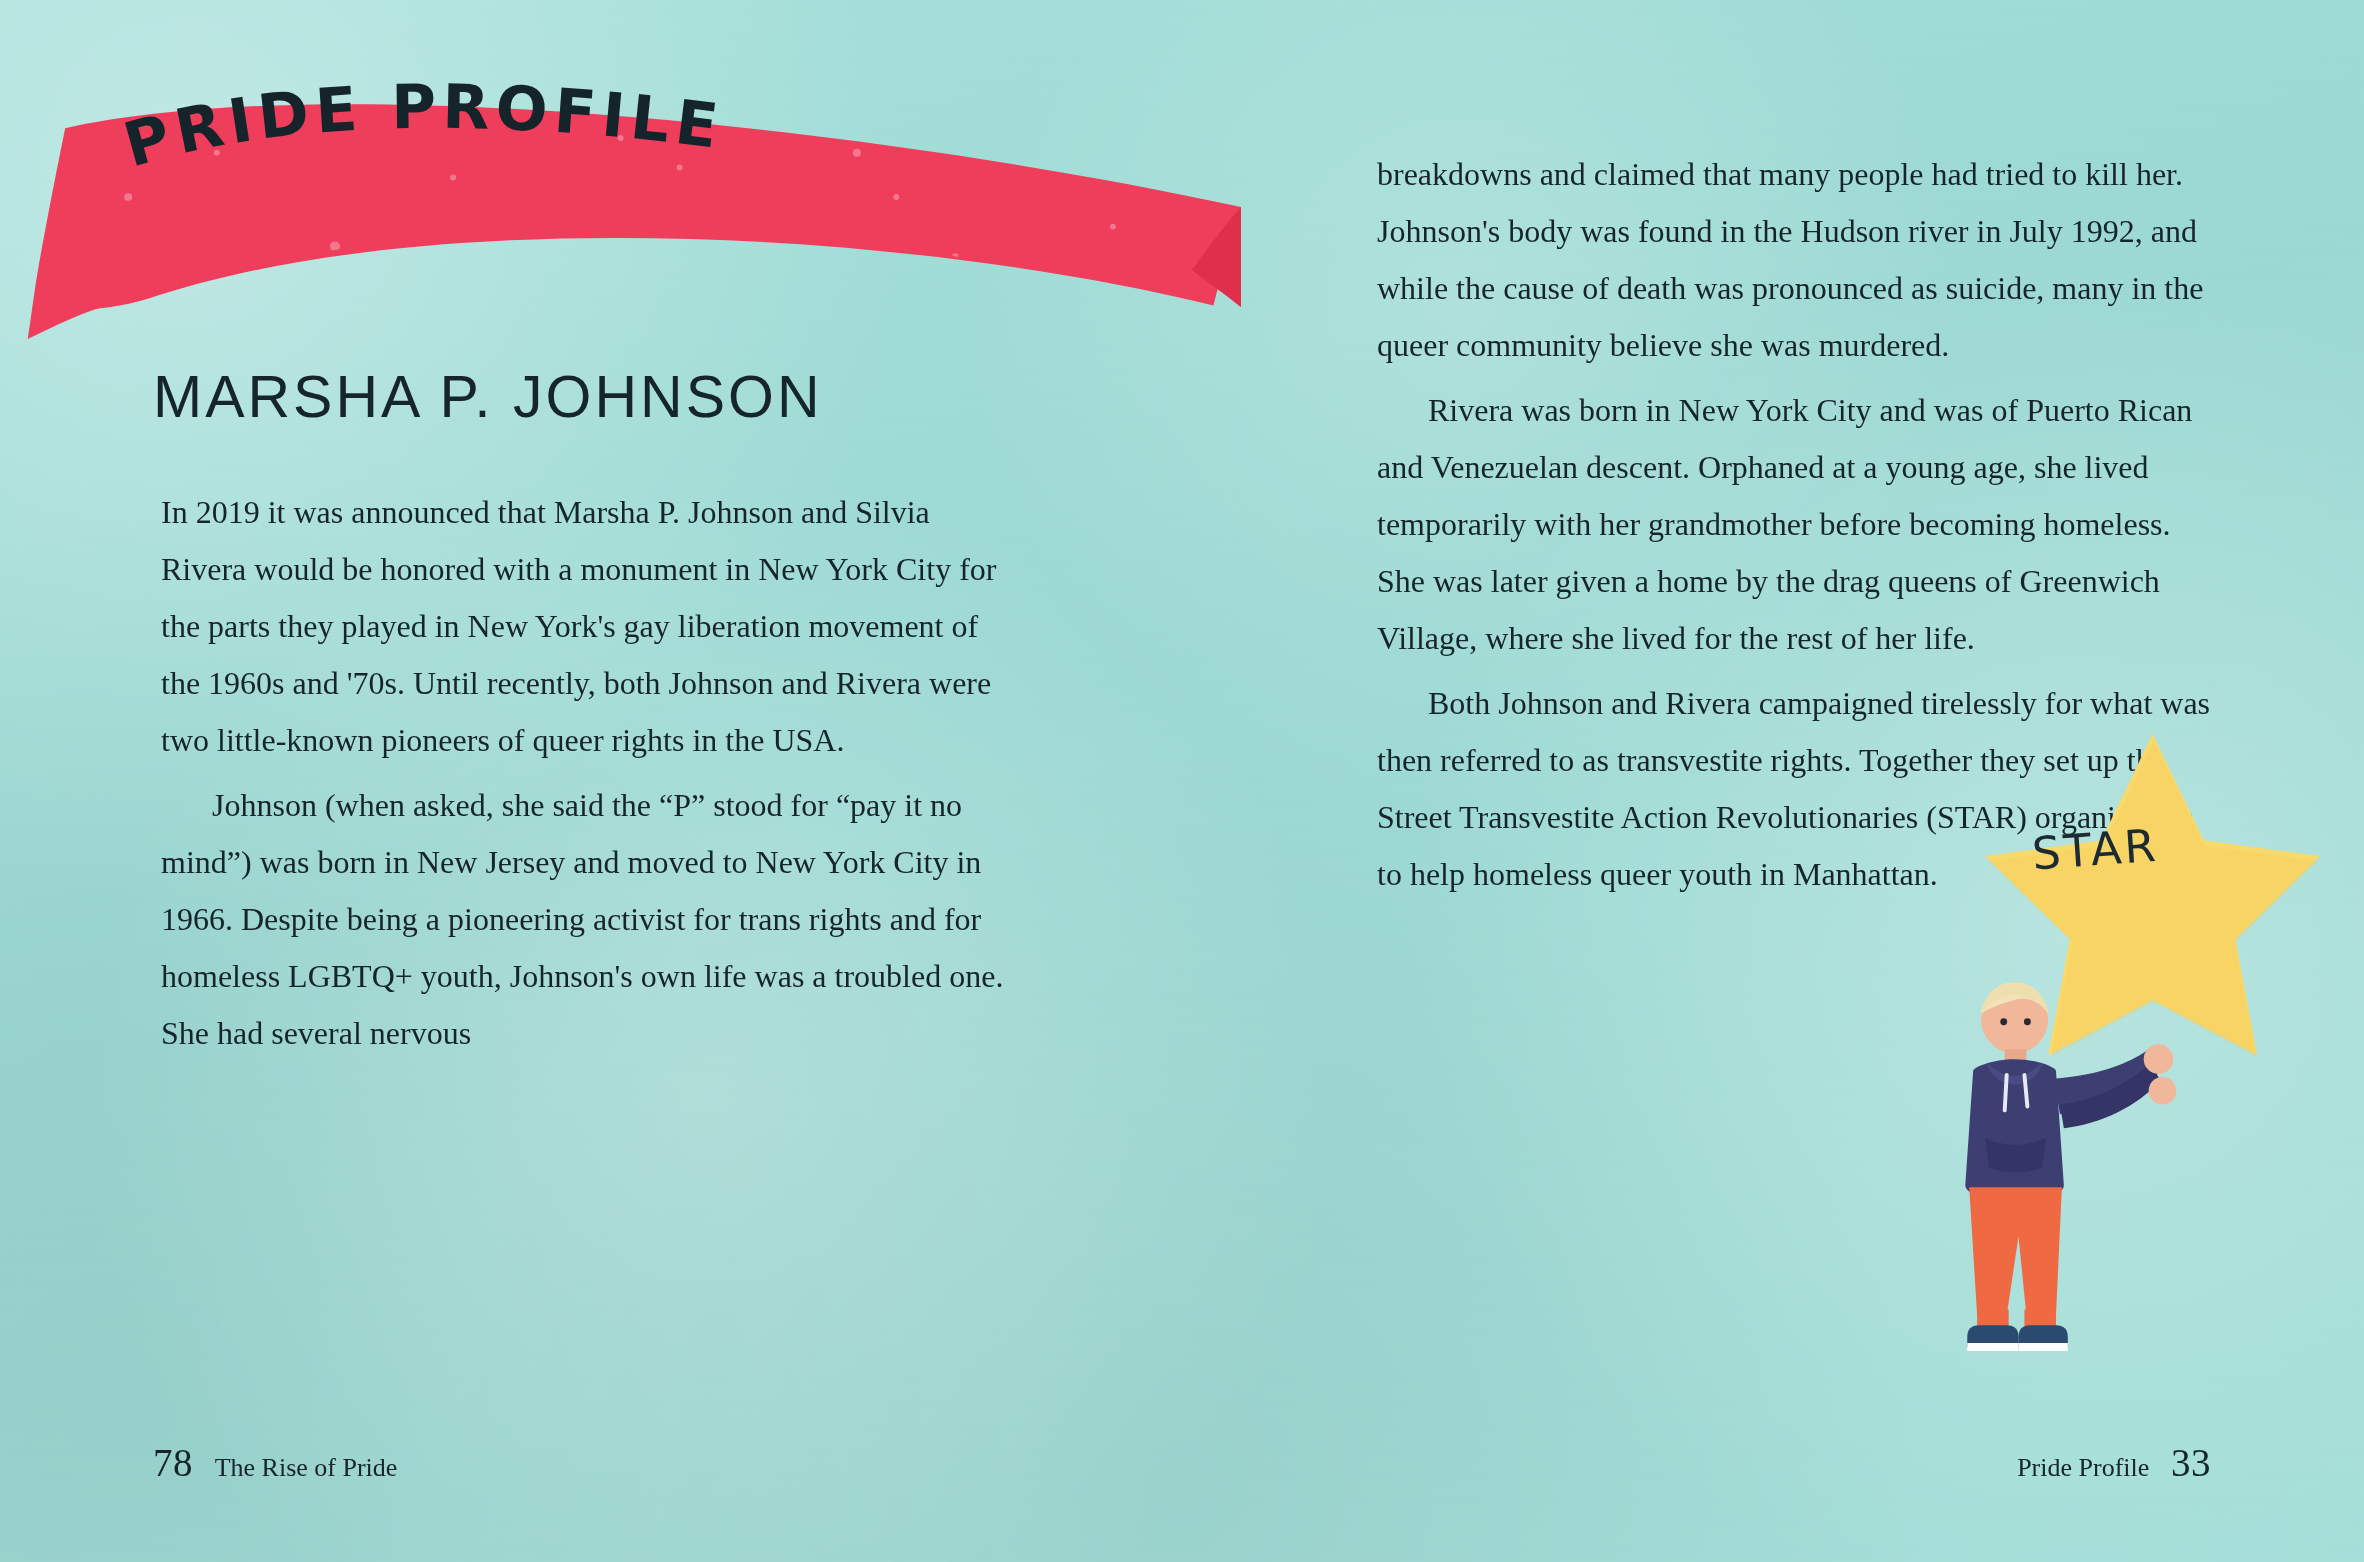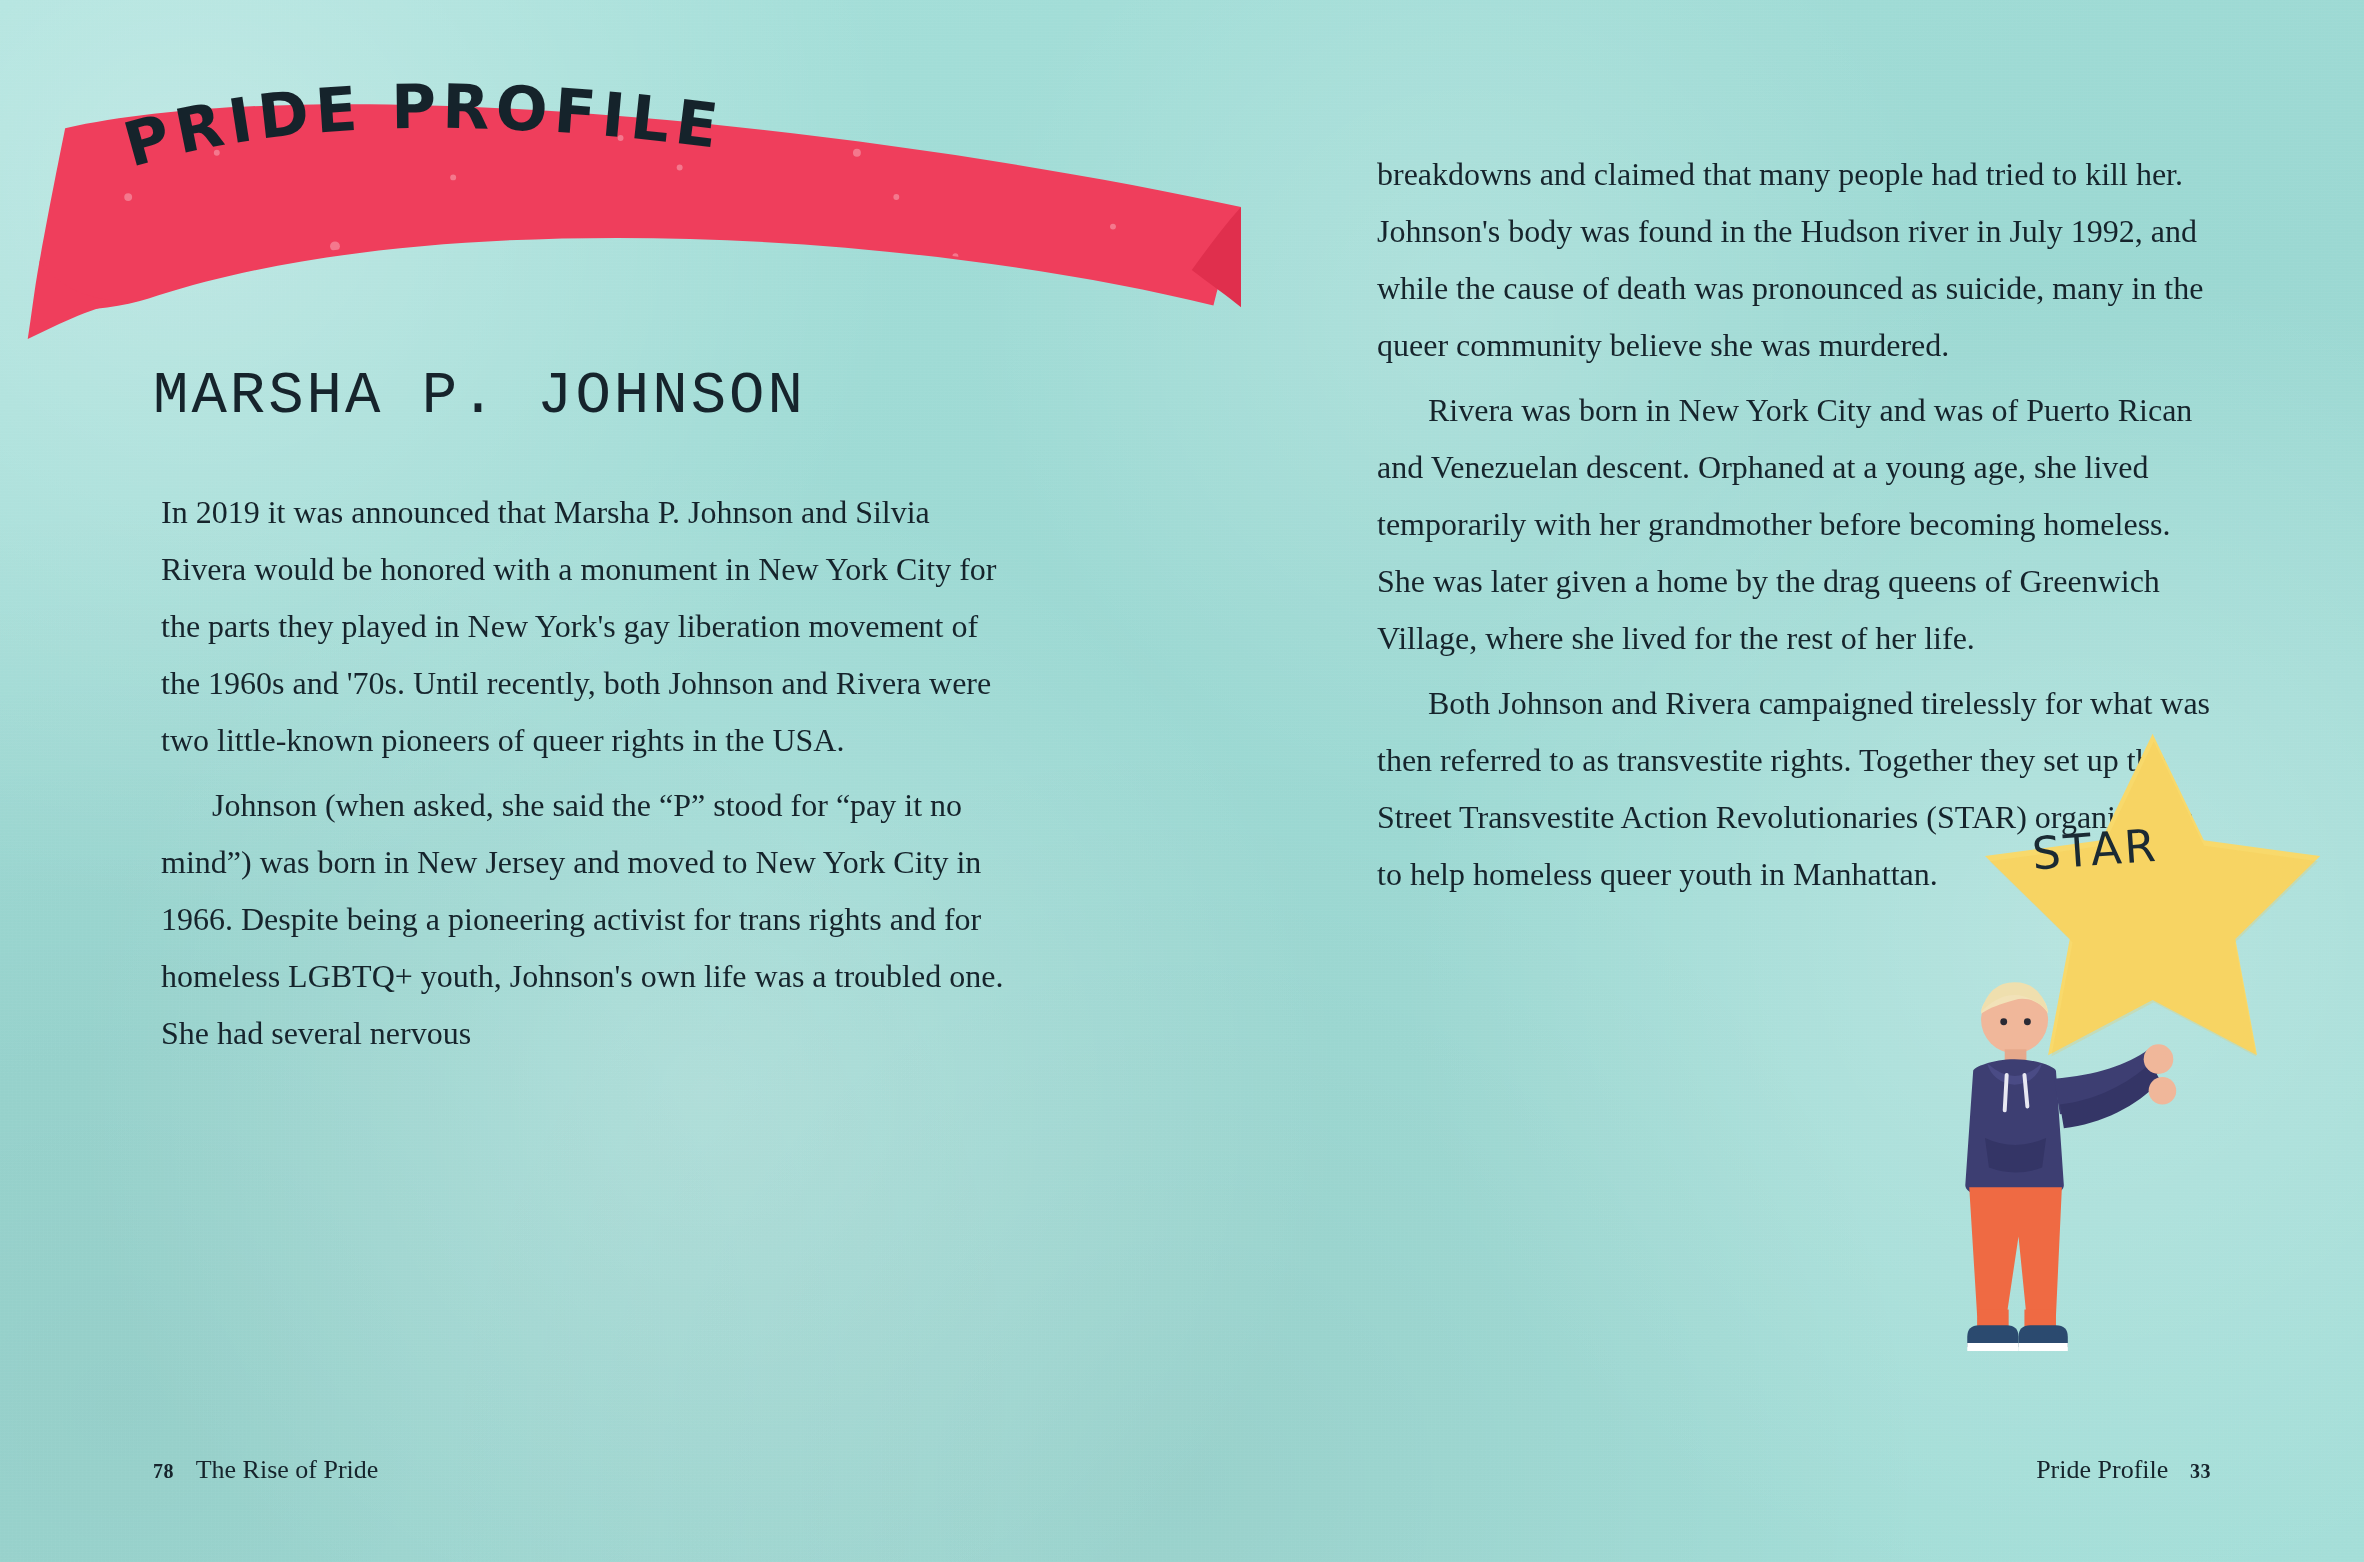--- a/index.html
+++ b/index.html
@@ -63,21 +63,21 @@
   }
 
   
   .col-left {
     position: absolute;
     left: 153px;
     top: 364px;
     width: 867px;
   }
   .title {
-    font-family: Liberation Mono, monospace;
+    font-family: Liberation Sans, sans-serif;
     font-size: 59px;
     line-height: 1.12;
     letter-spacing: 3px;
     color: #16242c;
     margin: 0 0 54px 0;
     font-weight: 400;
   }
   .title .line { display: block; white-space: nowrap; }
 
   .body-text p {
@@ -103,22 +103,22 @@
     bottom: 77px;
     font-family: "Liberation Serif", serif;
     color: #16242c;
     display: flex;
     align-items: baseline;
     gap: 21.7px;
   }
   .folio-left { left: 153px; }
   .folio-right { right: 153px; }
   .folio .num {
-    font-size: 20px;
-    font-weight: bold;
+    font-size: 39px;
+    font-weight: normal;
     letter-spacing: 0.5px;
   }
   .folio .label {
     font-size: 26px;
   }
 
   
   .illustration {
     position: absolute;
     right: 34px;

